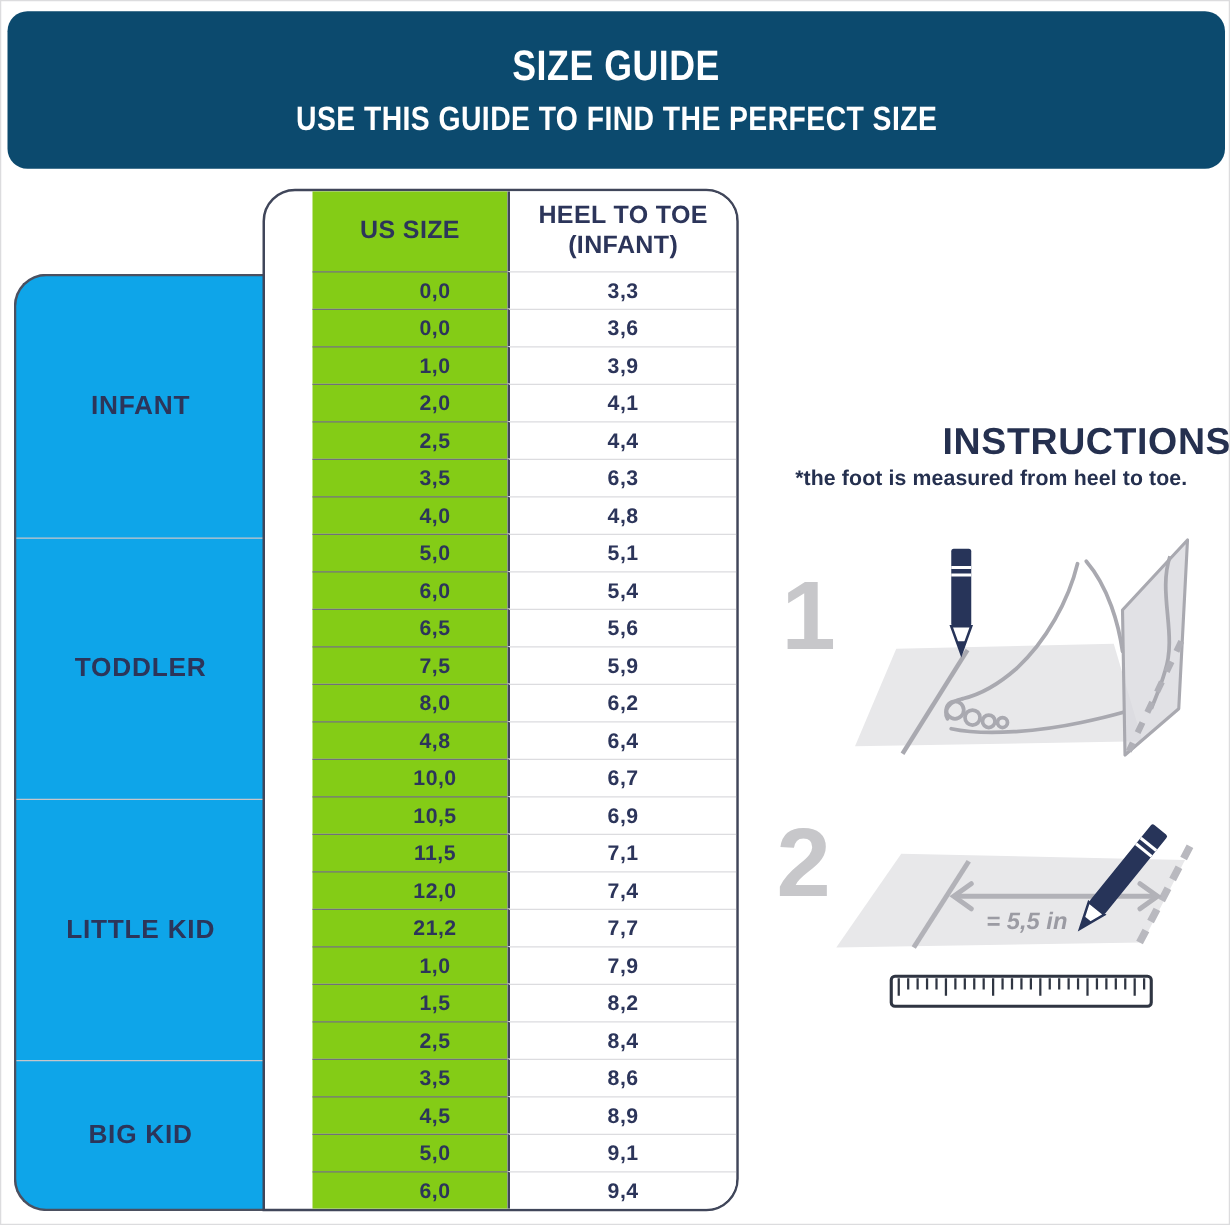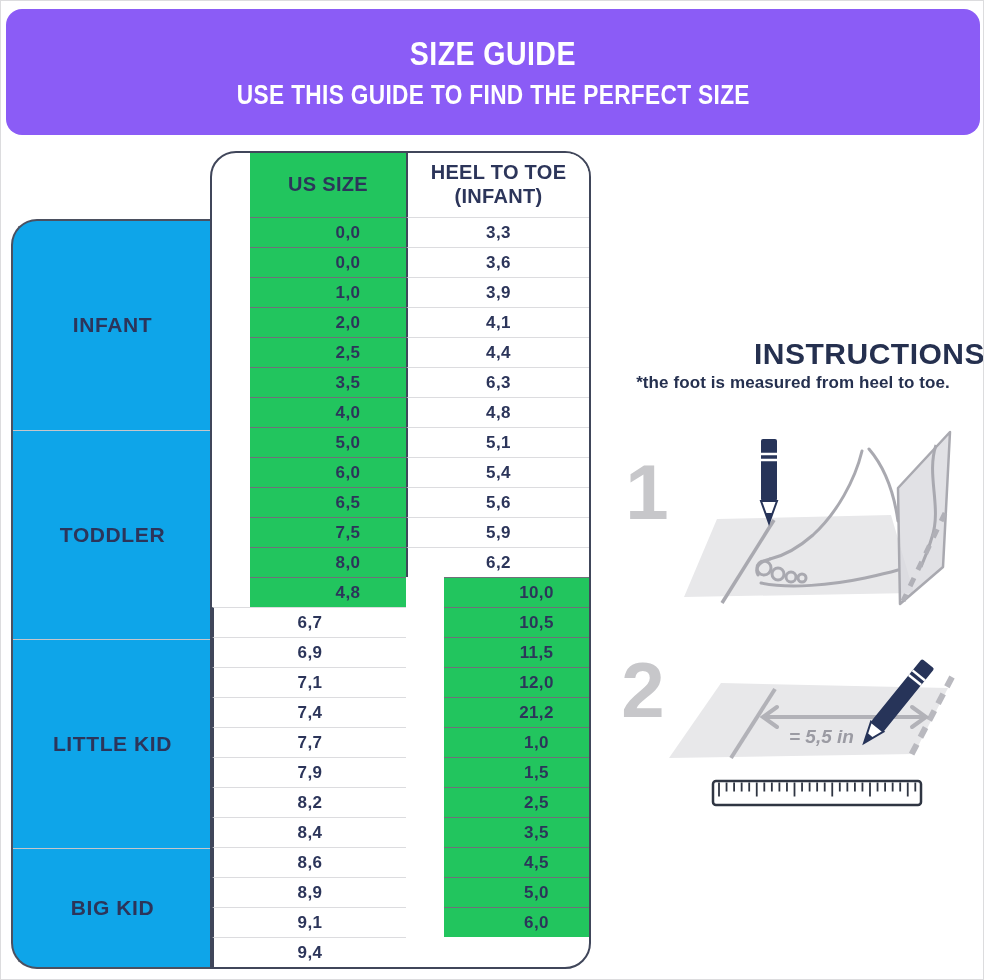--- a/index.html
+++ b/index.html
@@ -8,21 +8,21 @@
     position:relative;width:984px;height:980px;background:#ffffff;
     font-family:"Liberation Sans","DejaVu Sans",sans-serif;
     box-sizing:border-box;border:1px solid #dcdcde;overflow:hidden;
     margin:0 auto;
   }
   .condensed{display:inline-block;transform:scaleX(.84);transform-origin:center;white-space:nowrap;}
 
   
   .banner{
     position:absolute;left:5px;top:8px;width:974px;height:126px;
-    background:#8b5cf6;border-radius:16px;
+    background:#0c4a6e;border-radius:16px;
     display:flex;flex-direction:column;align-items:center;justify-content:center;gap:12px;
     color:#ffffff;text-align:center;
   }
   .banner-title{font-size:34px;font-weight:800;letter-spacing:.5px;line-height:1;}
   .banner-subtitle{font-size:27px;font-weight:800;letter-spacing:.4px;line-height:1;}
 
   
   .category-col{
     position:absolute;left:10px;top:218px;width:201px;height:750px;
     box-sizing:border-box;border:2px solid #4b5060;border-right:none;
@@ -40,21 +40,21 @@
     position:absolute;left:209px;top:150px;width:381px;height:818px;
     box-sizing:border-box;border:2px solid #40465a;
     border-radius:26px 26px 26px 0;overflow:hidden;background:#ffffff;
     display:grid;grid-template-columns:194px 1fr;
     grid-template-rows:64px;grid-auto-rows:30px;
   }
   .cell{
     display:flex;flex-direction:column;align-items:center;justify-content:center;
     color:#2c355a;box-sizing:border-box;
   }
-  .cell.us{background:#22c55e;margin-left:38px;}
+  .cell.us{background:#84cc16;margin-left:38px;}
   .cell.inch{background:#ffffff;border-left:2px solid #40465a;}
   .cell.head{font-weight:800;font-size:20px;line-height:1.18;letter-spacing:.3px;text-align:center;}
   .cell.data{font-weight:700;font-size:17px;letter-spacing:.4px;}
   .cell.data.us{border-top:1px solid #70707a;padding-left:40px;}
   .cell.data.inch{border-top:1px solid #dcdcdf;}
 
   
   .instr-title{
     position:absolute;left:600px;top:336px;width:384px;text-align:right;
     color:#25304f;font-size:30px;font-weight:800;letter-spacing:.5px;
@@ -121,20 +121,21 @@
       <div class="cell inch data">5,1</div>
       <div class="cell us data">6,0</div>
       <div class="cell inch data">5,4</div>
       <div class="cell us data">6,5</div>
       <div class="cell inch data">5,6</div>
       <div class="cell us data">7,5</div>
       <div class="cell inch data">5,9</div>
       <div class="cell us data">8,0</div>
       <div class="cell inch data">6,2</div>
       <div class="cell us data">4,8</div>
+      <div class="cell inch data">6,4</div>
       <div class="cell us data">10,0</div>
       <div class="cell inch data">6,7</div>
       <div class="cell us data">10,5</div>
       <div class="cell inch data">6,9</div>
       <div class="cell us data">11,5</div>
       <div class="cell inch data">7,1</div>
       <div class="cell us data">12,0</div>
       <div class="cell inch data">7,4</div>
       <div class="cell us data">21,2</div>
       <div class="cell inch data">7,7</div>

